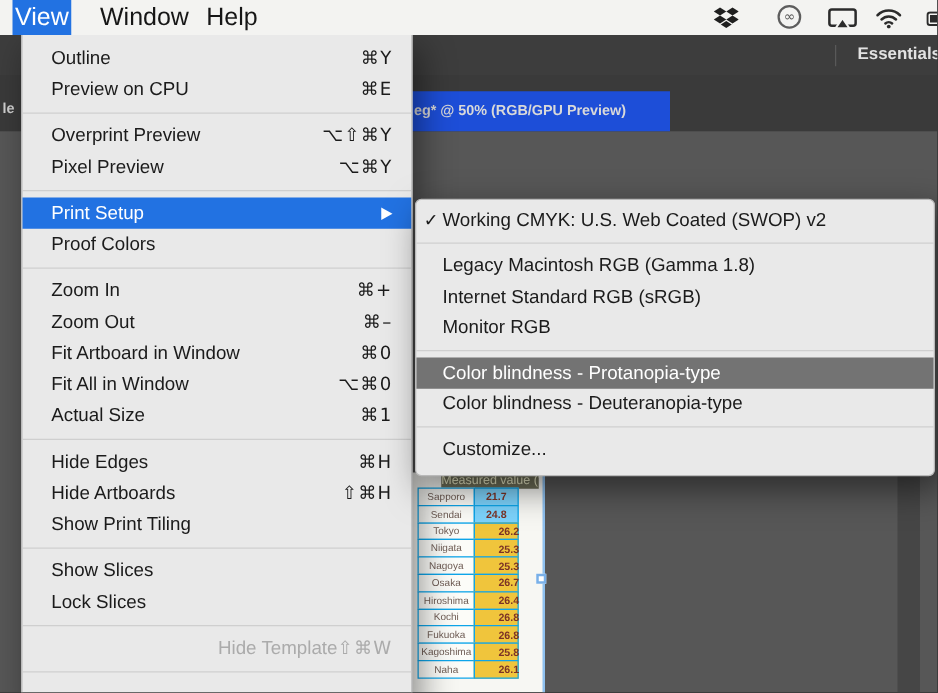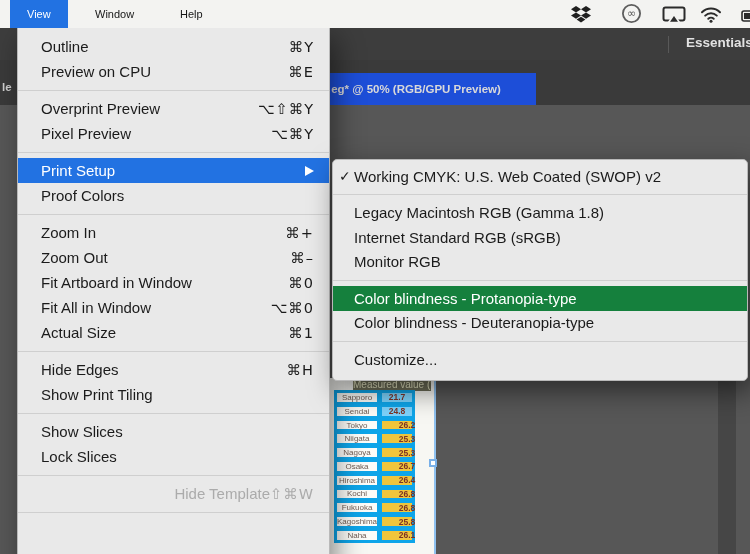--- a/index.html
+++ b/index.html
@@ -2,21 +2,21 @@
 <html><head>
 <meta charset="utf-8">
 <style>
   html,body{margin:0;padding:0;background:#222;}
   .stage{position:relative;width:750px;height:554px;overflow:hidden;
          font-family:"Liberation Sans",sans-serif;background:#575757;}
 
   
   .macbar{position:absolute;top:0;left:0;right:0;height:28px;background:#f3f3f1;z-index:30;}
   .macitem{position:absolute;top:0;height:28px;display:flex;align-items:center;
-           font-size:11px;color:#161616;padding:0 17px;}
+           font-size:20px;color:#161616;padding:0 2px;}
   .macitem.active{background:#2272e2;color:#fff;}
   .statusicon{position:absolute;top:5px;}
 
   
   .appbar{position:absolute;top:28px;left:0;right:0;height:32px;background:#3d3d3d;z-index:5;}
   .appbar-sep{position:absolute;left:668px;top:8px;width:1px;height:17px;background:#595959;}
   .workspace-label{position:absolute;left:686px;top:7px;font-weight:bold;font-size:13.5px;
                    color:#e2e2e2;white-space:nowrap;}
   .tabbar{position:absolute;top:60px;left:0;right:0;height:45px;background:#3a3a3a;z-index:4;}
   .doctab{position:absolute;left:296px;top:13px;width:240px;height:32px;background:#1d4ed8;
@@ -31,21 +31,21 @@
 
   
   .artboard{position:absolute;left:330px;top:378px;width:106px;height:176px;background:#f7f7f3;z-index:2;}
   .sel-line{position:absolute;left:434px;top:378px;width:2px;bottom:0;background:#8fc1ef;z-index:3;}
   .sel-handle{position:absolute;left:429px;top:459px;width:8px;height:8px;background:#fff;
               border:2px solid #79b0e8;box-sizing:border-box;z-index:3;}
   .mtable{position:absolute;left:334px;top:378px;z-index:3;}
   .thead{width:78px;height:13px;margin-left:19px;background:#6e6e58;color:#e9e9c6;
          font-size:10px;line-height:13px;text-align:center;white-space:nowrap;overflow:hidden;}
   .trow{display:flex;height:14.8px;margin-top:-1px;}
-  .tc{box-sizing:border-box;border:3px solid #0ea5e9;display:flex;align-items:center;
+  .tc{box-sizing:border-box;border:1px solid #0ea5e9;display:flex;align-items:center;
       justify-content:center;font-size:8px;}
   .tc.city{width:46px;background:#fcfcf8;color:#6e5c54;}
   .tc.val{width:36px;margin-left:-1px;font-weight:bold;font-size:8.5px;color:#7c3326;}
   .tc.val.g{background:#7dd3fc;}
   .tc.val.y{background:#f0c53c;padding-left:20px;}
 
   
   .menu{position:absolute;left:17px;top:28px;width:313px;height:540px;background:#e9e9e9;
         border:1px solid #b9b9b9;border-top:none;box-sizing:border-box;padding-top:6px;
         box-shadow:6px 10px 26px rgba(0,0,0,.45);z-index:20;}
@@ -58,21 +58,21 @@
   .subarrow{width:0;height:0;border-left:9px solid #fff;border-top:5.5px solid transparent;
             border-bottom:5.5px solid transparent;margin-left:8px;}
 
   
   .submenu{position:absolute;left:332px;top:159px;width:416px;height:222px;background:#e9e9e9;
            border:1px solid #b9b9b9;border-radius:5px;box-sizing:border-box;padding-top:4px;
            box-shadow:6px 10px 28px rgba(0,0,0,.5);z-index:25;overflow:hidden;}
   .smi{height:24.5px;display:flex;align-items:center;padding:0 12px 0 6px;font-size:15px;color:#1b1b1b;}
   .smi .chk{width:15px;font-size:14px;}
   .smi .lbl{flex:1;white-space:nowrap;}
-  .smi.hl{background:#15803d;color:#fff;}
+  .smi.hl{background:#737373;color:#fff;}
 </style>
 </head>
 <body>
 
 <div class="stage">
 
   <div class="docarea">
     <div class="scrolltrack"></div>
     <div class="chev-up"></div>
 
@@ -233,20 +233,24 @@
     <div class="mi">
         <span class="lbl">Actual Size</span>
         <span class="sc">⌘1</span>
       </div>
     <div class="msep"></div>
     <div class="mi">
         <span class="lbl">Hide Edges</span>
         <span class="sc">⌘H</span>
       </div>
     <div class="mi">
+        <span class="lbl">Hide Artboards</span>
+        <span class="sc">⇧⌘H</span>
+      </div>
+    <div class="mi">
         <span class="lbl">Show Print Tiling</span>
       </div>
     <div class="msep"></div>
     <div class="mi">
         <span class="lbl">Show Slices</span>
       </div>
     <div class="mi">
         <span class="lbl">Lock Slices</span>
       </div>
     <div class="msep"></div>

